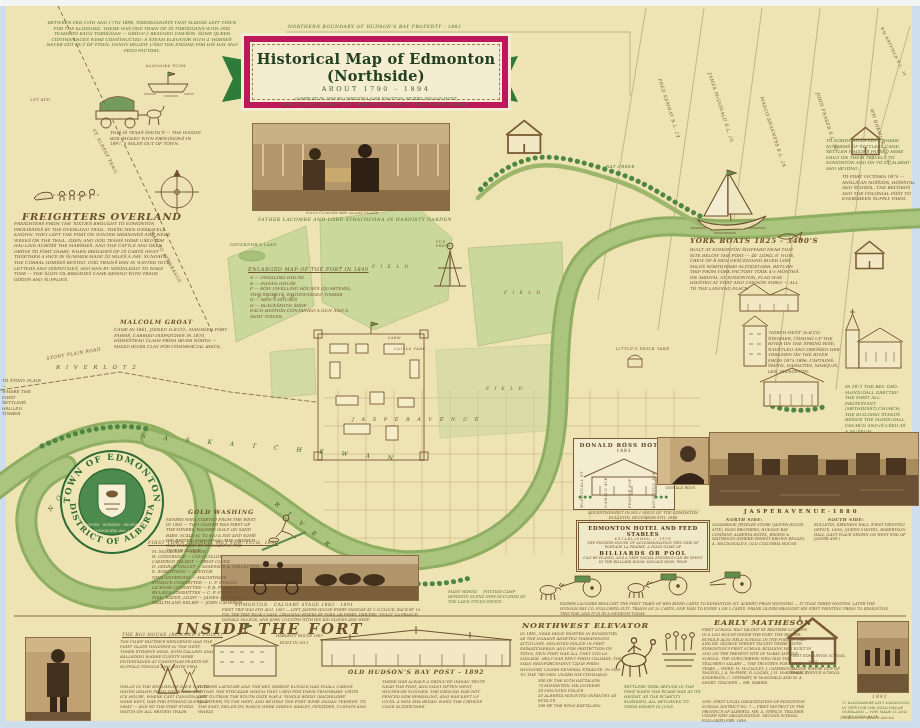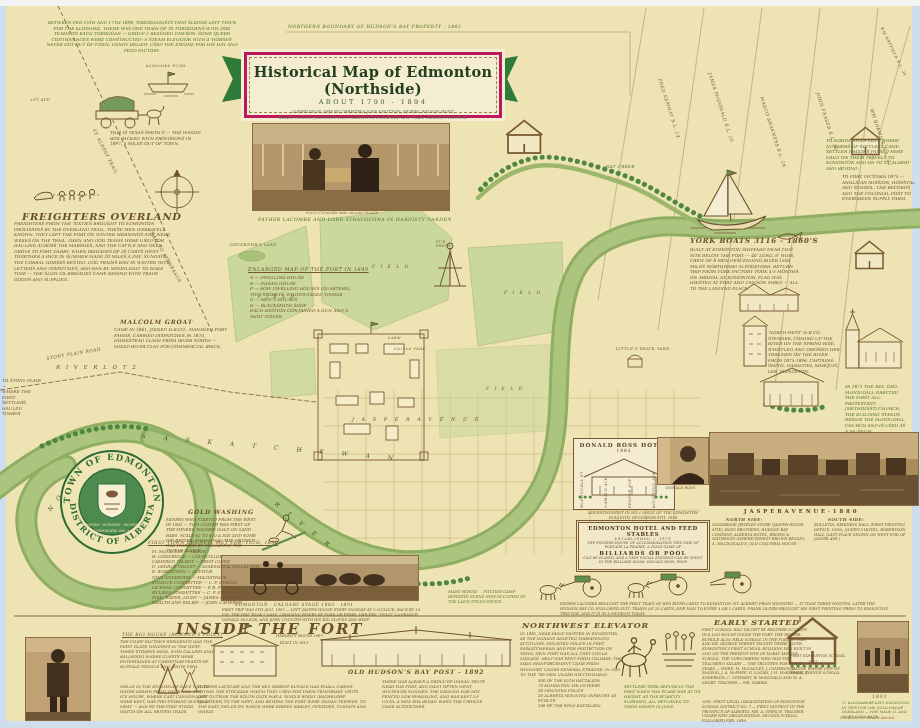--- a/index.html
+++ b/index.html
@@ -6,21 +6,21 @@
   #stage{position:relative;width:920px;height:728px;background:#cfdeed;overflow:hidden;font-family:"DejaVu Serif",serif;}
   #paper{position:absolute;left:6px;top:5px;width:906px;height:716px;background:#eee3b2;}
   #topmargin{position:absolute;left:0;top:0;width:920px;height:6px;background:#f2f5f3;}
   svg.art{position:absolute;left:0;top:0;z-index:1;}
   .n{position:absolute;z-index:3;font-style:italic;font-size:4.3px;line-height:1.3;color:#6f5732;white-space:pre-line;}
   .g{color:#55702e;}
   .h{position:absolute;z-index:3;font-style:italic;font-weight:bold;color:#6b5128;letter-spacing:.8px;font-size:8px;white-space:nowrap;}
   .lbl{position:absolute;z-index:3;font-size:4.4px;font-style:italic;letter-spacing:.5px;color:#6f5732;white-space:nowrap;}
   .lblg{color:#4c6b2a;}
   .photo{position:absolute;z-index:2;background:#b59767;box-shadow:0 0 0 1px #8a6b43;}
-  .scroll{position:absolute;left:244px;top:52px;width:252px;height:60px;background:#f4edd2;border:3px solid #be185d;box-shadow:0 0 0 3px #f4edd2,0 1px 2px rgba(90,70,30,.4);z-index:4;}
+  .scroll{position:absolute;left:244px;top:36px;width:252px;height:60px;background:#f4edd2;border:6px solid #be185d;box-shadow:0 0 0 3px #f4edd2,0 1px 2px rgba(90,70,30,.4);z-index:4;}
   .scroll .inner{position:absolute;inset:2px;border:1px dashed #9b8454;text-align:center;}
   .wing{position:absolute;top:56px;width:36px;height:46px;background:#2e7b3a;z-index:3;}
   .wingL{left:222px;clip-path:polygon(0 0,100% 14%,100% 86%,0 100%,30% 50%);}
   .wingR{left:482px;clip-path:polygon(0 14%,100% 0,70% 50%,100% 100%,0 86%);}
   .title{font-weight:bold;font-size:14.5px;color:#22401f;letter-spacing:.3px;margin-top:5px;}
   .subtitle{font-size:6.5px;letter-spacing:2.5px;color:#3c5a2a;margin-top:1px;}
   .credits{font-style:italic;font-size:4px;color:#557031;line-height:1.5;margin-top:3px;}
   .rossbox{position:absolute;left:573px;top:438px;width:100px;height:70px;background:#f3ecd0;border:1.4px solid #7a5a36;z-index:2;text-align:center;}
   .rossbox .bt{font-weight:bold;font-size:5.6px;letter-spacing:1px;color:#5c431f;margin-top:3px;}
   .rossbox .by{font-size:4.4px;letter-spacing:1px;color:#5c431f;}
@@ -363,21 +363,21 @@
 
   <div class="lbl rot" style="left:662px;top:78px;transform:rotate(72deg)">FRED KEMNAY   R.L. 24</div>
   <div class="lbl rot" style="left:712px;top:72px;transform:rotate(72deg)">JAMES McDONALD   R.L. 26</div>
   <div class="lbl rot" style="left:764px;top:96px;transform:rotate(72deg)">MARCO SHAKNESS   R.L. 28</div>
   <div class="lbl rot" style="left:820px;top:92px;transform:rotate(72deg)">JOHN FRASER   R.L. 30</div>
   <div class="lbl rot" style="left:874px;top:108px;transform:rotate(72deg)">WM BORWICK   R.L. 32</div>
   <div class="lbl rot" style="left:884px;top:26px;font-size:3.8px;transform:rotate(64deg)">WM HATFIELD  R.L. 34</div>
   <div class="n g" style="left:826px;top:138px;width:88px">TO NORTH RIVER LOTS WHERE NUMBERS OF SETTLERS CAME. SETTLER WAGONS PASSED HERE DAILY ON THEIR TRAVELS TO EDMONTON AND ON TO ST. ALBERT AND BEYOND.</div>
   <div class="n" style="left:842px;top:174px;width:74px">TO FORT VICTORIA 1875 — ANGLICAN MISSION, HOSPITAL AND SCHOOL. THE RECORDS AND THE COLONIAL POST TO EVERGREEN SUPPLY FARM.</div>
 
-  <div class="h" style="left:690px;top:236px;font-size:7px">YORK BOATS   3116 - 1860'S</div>
+  <div class="h" style="left:690px;top:236px;font-size:7px">YORK BOATS   1825 - 3400'S</div>
   <div class="n" style="left:690px;top:247px;width:112px">BUILT AT EDMONTON SHIPYARD NEAR THIS SITE BELOW THE FORT — 40' LONG, 6' WIDE, CREW OF 8 MEN DESCENDING RIVER 1500 MILES NORTHWARD ALTOGETHER. RETURN TRIP FROM YORK FACTORY TOOK 4-5 MONTHS. ON ARRIVAL AT EDMONTON, FLAG WAS HOISTED AT FORT AND CANNON FIRED — ALL TO THE LANDING PLACE.</div>
 
   <div class="n" style="left:768px;top:330px;width:72px">'NORTH-WEST' H.B.CO. STEAMER, COMING UP THE RIVER ON THE SPRING RISE, WHISTLED AND DRESSED HER YORKMEN ON THE RIVER FROM 1875-1896. CAPTAINS: SMITH, HAMILTON, MARQUIS, LEE, PRINGSTON.</div>
   <div class="n g" style="left:845px;top:384px;width:64px">IN 1871 THE REV. GEO. McDOUGALL ERECTED THE FIRST ALL-PROTESTANT (METHODIST) CHURCH. THE BUILDING STANDS BESIDE THE McDOUGALL CHURCH AND IS USED AS A MUSEUM.</div>
   <div class="lbl" style="left:616px;top:346px;font-size:3.8px">LITTLE'S BRICK YARD</div>
 
   <div class="lbl" style="left:352px;top:416px;font-size:5px;letter-spacing:3px">J A S P E R    A V E N U E</div>
   <div class="lbl rot" style="left:580px;top:508px;font-size:3.6px;transform:rotate(-90deg)">McDOUGALL ST</div>
   <div class="lbl rot" style="left:604px;top:508px;font-size:3.6px;transform:rotate(-90deg)">NAMAYO AVE</div>
   <div class="lbl rot" style="left:628px;top:508px;font-size:3.6px;transform:rotate(-90deg)">FRASER AVE</div>
@@ -515,21 +515,21 @@
 
   <div class="h" style="left:522px;top:620px;font-size:8px">NORTHWEST ELEVATOR</div>
   <div class="n" style="left:520px;top:631px;width:102px;font-size:3.9px">IN 1885, NEAR PANIC EXISTED IN EDMONTON AS THE INDIANS ADOPTED THREATENING ATTITUDES. MOUNTED POLICE IN FORT SASKATCHEWAN AND FOR PROTECTION OF TOWN, OWN FORT WAS ALL THEY COULD MANAGE. HELP WAS SENT FROM CALGARY; THE MAIN REINFORCEMENT CAME FROM WINNIPEG UNDER GENERAL STRANGE. IN MAY '85 THE 700 MEN UNDER HIS COMMAND:</div>
   <div class="n" style="left:538px;top:678px;width:92px;font-size:3.9px">300 OF THE 65TH BATTALION
 70 EDMONTON VOLUNTEERS
 20 MOUNTED POLICE
 20 ALBERTA MOUNTED INFANTRY AS SCOUTS
 290 OF THE 92ND BATTALION</div>
   <div class="n g" style="left:624px;top:684px;width:78px;font-size:3.9px">SETTLERS TOOK REFUGE IN THE FORT WHEN THE SCARE WAS AT ITS HEIGHT. AS THE SCARCITY SUBSIDED, ALL RETURNED TO THEIR HOMES IN JUNE.</div>
 
-  <div class="h" style="left:714px;top:617px;font-size:8px">EARLY STARTED</div>
+  <div class="h" style="left:714px;top:617px;font-size:8px">EARLY MATHESON</div>
   <div class="n" style="left:702px;top:628px;width:110px;font-size:3.7px">FIRST SCHOOL WAS TAUGHT BY BROTHER SCOLLEN IN A LOG HOUSE INSIDE THE FORT. THE REV. MR. RUNDLE ALSO HELD SCHOOL IN THE FORT IN 1846, AND DR. GEORGE VERNEY TAUGHT THERE LATER. EDMONTON'S FIRST SCHOOL BUILDING WAS BUILT IN 1881 ON THE PRESENT SITE OF McKAY AVENUE SCHOOL. THE SUBSCRIBERS WHO PAID THE TEACHER'S SALARY — THE TRUSTEES FOR THREE YEARS — WERE: M. McCAULEY, J. CAMERON, D. McLEOD, J. A. McPHEE, R. LOGAN, J. H. McKERNAN, T. ANDERSON, C. STEWART, W. McDONALD AND M. A. SHORT.  TEACHER — MR. HARRIS.</div>
   <div class="n" style="left:702px;top:700px;width:110px;font-size:3.7px">1885: FIRST LEGAL ORGANIZATION OF EDMONTON SCHOOL DISTRICT NO. 7 — FIRST DISTRICT IN THE PROVINCE OF ALBERTA. MR. A. SPENCE, TEACHER UNDER NEW ORGANIZATION. SECOND SCHOOL FOLLOWED FEB. 1896.</div>
   <div class="cap" style="left:790px;top:654px">FIRST EDMONTON SCHOOL</div>
   <div class="cap" style="left:808px;top:660px">1881</div>
   <div class="cap" style="left:786px;top:667px;white-space:normal;width:58px;text-align:center">STANDS WHERE SITE OF McKAY AVENUE SCHOOL</div>
 
   <div class="photo" style="left:858px;top:622px;width:50px;height:70px">
     <svg width="50" height="70">
       <rect width="50" height="70" fill="#ab8e63"></rect>
         <rect width="50" height="16" fill="#c3a97c"></rect>

